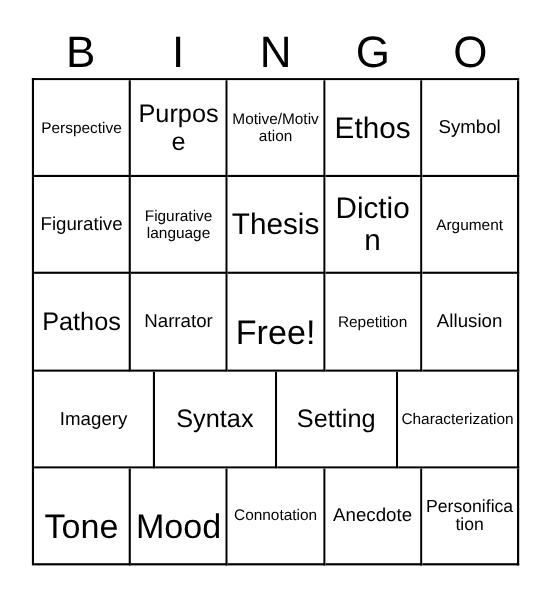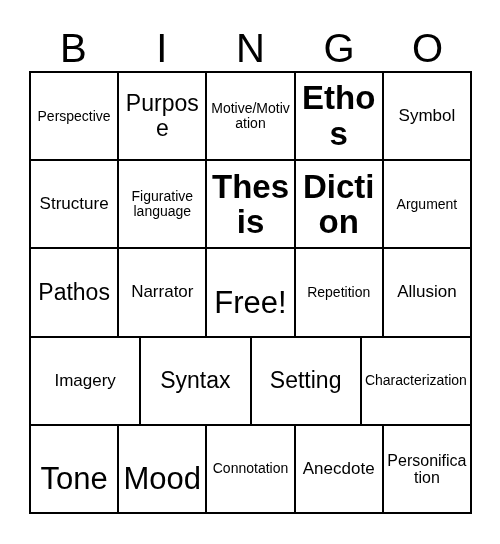--- a/index.html
+++ b/index.html
@@ -84,21 +84,21 @@
     display: block;
     width: 100%;
     line-height: 1.08;
     word-break: break-word;
     hyphens: none;
     color: #000000;
   }
 
   
   .sz-xxl { font-size: 31px; margin-top: 20px; }
-  .sz-xl  { font-size: 33px; font-weight: bold; }
+  .sz-xl  { font-size: 27px; }
   .sz-l   { font-size: 23px; }
   .sz-m   { font-size: 17px; }
   .sz-s   { font-size: 14px; }
   .sz-xs  { font-size: 16px; }
   .sz-xxs { font-size: 14px; }
 </style>
 </head>
 <body>
 
 <div id="card-root">
@@ -126,21 +126,21 @@
       <div class="bingo-cell">
           <span class="cell-text sz-xl">Ethos</span>
         </div>
       <div class="bingo-cell">
           <span class="cell-text sz-m">Symbol</span>
         </div>
     </div>
 
     <div class="bingo-row">
       <div class="bingo-cell">
-          <span class="cell-text sz-m">Structure</span>
+          <span class="cell-text sz-m">Figurative</span>
         </div>
       <div class="bingo-cell">
           <span class="cell-text sz-s">Figurative language</span>
         </div>
       <div class="bingo-cell">
           <span class="cell-text sz-xl">Thesis</span>
         </div>
       <div class="bingo-cell">
           <span class="cell-text sz-xl">Diction</span>
         </div>

